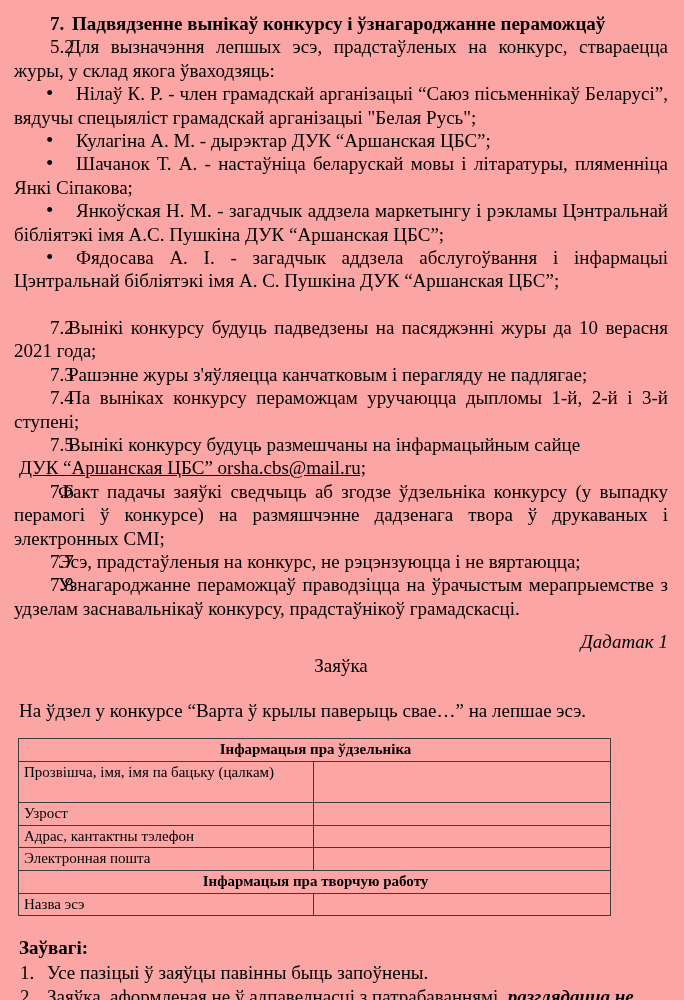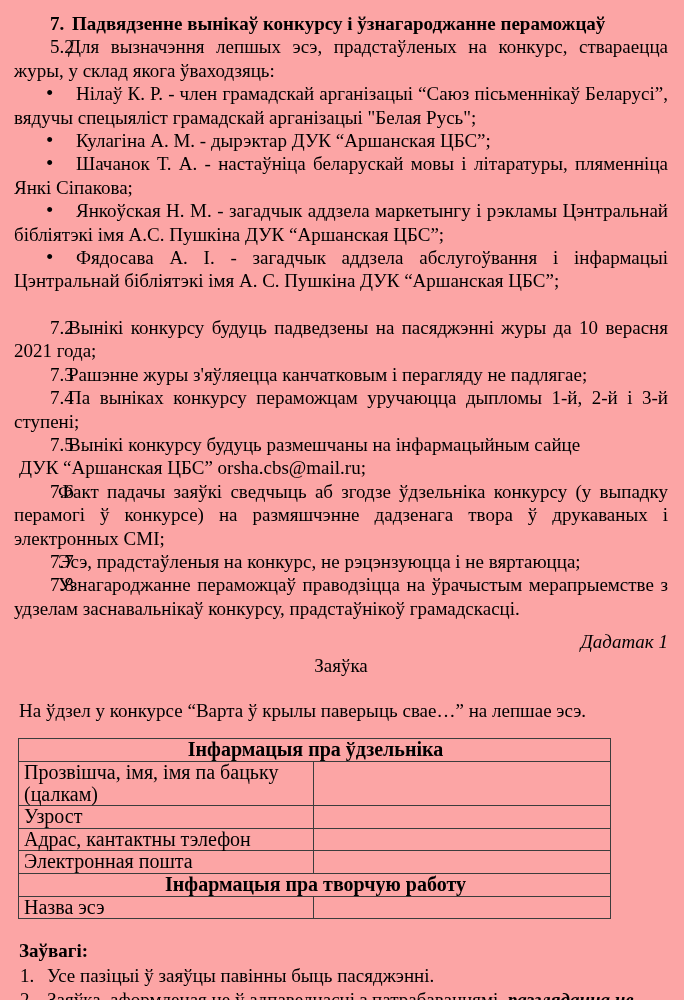--- a/index.html
+++ b/index.html
@@ -19,36 +19,36 @@
   p.body { text-align:justify; }
   .ind  { text-indent:18px; }  
   .indb { text-indent:16px; }  
   .marker { display:inline-block; }
   .mhead   { width:40px; font-weight:bold; }
   .mnum    { width:36px; }  
   .mnumsp  { width:26px; }  
   .mbullet { width:46px; font-size:21px; }
   .headline { font-weight:bold; }
   .blank { height:23px; }
-  .duk { padding-left:5px; }
+  .duk { padding-left:5px;text-decoration:underline; }
   .appx { text-align:right; font-style:italic; margin-top:10px; }
   .apptitle { text-align:center; font-weight:normal; }
   .intro { margin-top:22px; padding-left:5px; }
   table.app {
     border-collapse:collapse;
     width:592px;
     margin:16px 0 0 4px;
     table-layout:fixed;
   }
   table.app td {
     border:1px solid #3c3c3c;
     vertical-align:top;
     padding:0 3px 0 5px;
     line-height:21.5px;
-    font-size:20px;
+    font-size:15px;
   }
   td.th { font-weight:bold; text-align:center; height:23px; padding:0; }
   tr.r-tall td { height:41px;margin-left:40px; }
   tr.r-one td  { height:21px; }
   .notes-h { margin-top:20px; padding-left:5px; font-weight:bold; }
   .note { padding-left:6px; margin-top:1px; }
   .nmark { display:inline-block; width:27px; }
   .bi { font-weight:bold; font-style:italic; }
 </style>
 </head>
@@ -111,17 +111,17 @@
           <td class="th" colspan="2">Інфармацыя пра творчую работу</td>
         </tr>
         <tr class="r-one">
           <td>Назва эсэ</td>
           <td></td>
         </tr>
       </tbody>
     </table>
 
     <p class="notes-h">Заўвагі:</p>
-    <p class="note"><span class="nmark">1.</span><span>Усе пазіцыі ў заяўцы павінны быць пасяджэнні.</span></p>
+    <p class="note"><span class="nmark">1.</span><span>Усе пазіцыі ў заяўцы павінны быць запоўнены.</span></p>
     <p class="note"><span class="nmark">2.</span><span>Заяўка, аформленая не ў адпаведнасці з патрабаваннямі, </span><span class="bi">разглядацца не будзе.</span></p>
 
   </div>
 </div>
 
 </body></html>

